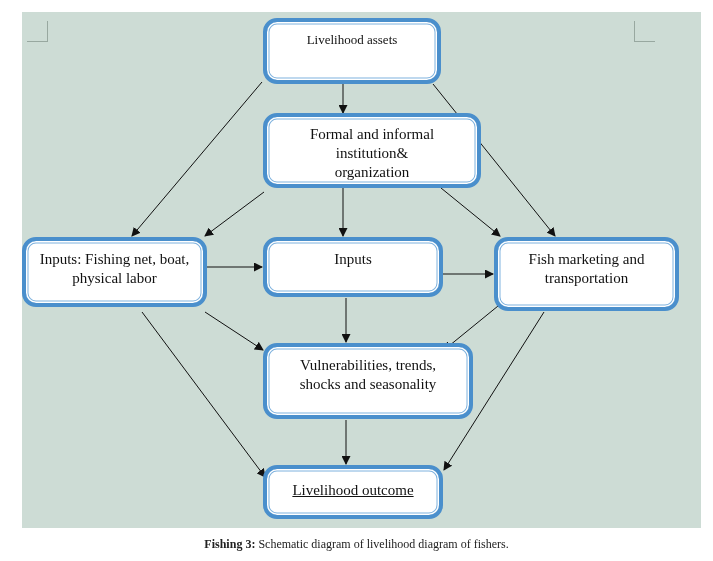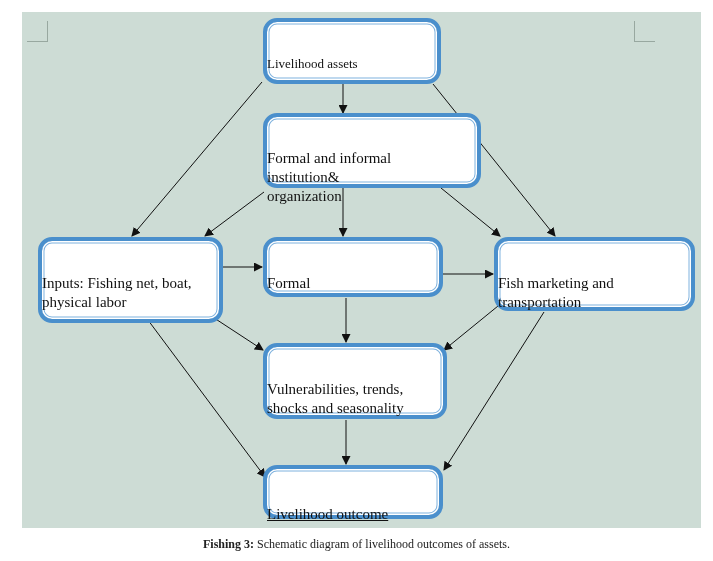--- a/index.html
+++ b/index.html
@@ -6,22 +6,22 @@
   body { width: 713px; height: 561px; position: relative; overflow: hidden;
          font-family: "Liberation Serif", "DejaVu Serif", serif; }
   #panel { position: absolute; left: 22px; top: 12px; width: 679px; height: 516px; background: #cddcd5; }
   .corner { position: absolute; width: 20px; height: 20px; }
   #corner-tl { left: 27px; top: 21px; border-right: 1px solid #98a8a0; border-bottom: 1px solid #98a8a0; }
   #corner-tr { left: 634px; top: 21px; border-left: 1px solid #98a8a0; border-bottom: 1px solid #98a8a0; }
   svg#arrows { position: absolute; left: 0; top: 0; }
   .node { position: absolute; box-sizing: border-box; background: #ffffff;
           border: 4px solid #4a8fcc; border-radius: 14px;
           box-shadow: inset 0 0 0 1.5px #ffffff, inset 0 0 0 2.5px #7fb2de; }
-  .node .label { position: absolute; left: 0; right: 0; color: #111;
-                 font-size: 15px; line-height: 19px; white-space: pre-line; margin-top: 24px; }
+  .node .label { position: absolute; left: 0; right: 0; text-align: center; color: #111;
+                 font-size: 15px; line-height: 19px; white-space: pre-line; }
   #node-assets .label { font-size: 13px; top: 8px; }
   #node-institution .label { top: 8px; }
   #node-inputs .label { top: 9px; }
   #node-fishing .label { top: 9px; }
   #node-marketing .label { top: 9px; }
   #node-vulnerabilities .label { top: 9px; }
   #node-outcome .label { top: 12px; text-decoration: underline; }
   #caption { position: absolute; left: 0; right: 0; top: 537px; text-align: center;
              font-size: 12px; color: #222; }
   #caption b { font-weight: bold; }
@@ -60,38 +60,38 @@
 <div class="node" id="node-assets" style="left:263px; top:18px; width:178px; height:66px;">
   <div class="label">Livelihood assets</div>
 </div>
 
 <div class="node" id="node-institution" style="left:263px; top:113px; width:218px; height:75px;">
   <div class="label">Formal and informal
 institution&amp;
 organization</div>
 </div>
 
-<div class="node" id="node-inputs" style="left:38px; top:237px; width:185px; height:86px;">
+<div class="node" id="node-inputs" style="left:22px; top:237px; width:185px; height:70px;">
   <div class="label">Inputs: Fishing net, boat,
 physical labor</div>
 </div>
 
 <div class="node" id="node-fishing" style="left:263px; top:237px; width:180px; height:60px;">
-  <div class="label">Formal</div>
+  <div class="label">Inputs</div>
 </div>
 
-<div class="node" id="node-marketing" style="left:494px; top:237px; width:201px; height:74px;">
+<div class="node" id="node-marketing" style="left:494px; top:237px; width:185px; height:74px;">
   <div class="label">Fish marketing and
 transportation</div>
 </div>
 
-<div class="node" id="node-vulnerabilities" style="left:263px; top:343px; width:184px; height:76px;padding-left:44px;">
+<div class="node" id="node-vulnerabilities" style="left:263px; top:343px; width:210px; height:76px;padding-left:44px;">
   <div class="label">Vulnerabilities, trends,
 shocks and seasonality</div>
 </div>
 
 <div class="node" id="node-outcome" style="left:263px; top:465px; width:180px; height:54px;">
   <div class="label">Livelihood outcome</div>
 </div>
 
 <div id="caption">
-  <b>Fishing 3:</b><span> Schematic diagram of livelihood outcomes of assets.</span>
+  <b>Fishing 3:</b><span> Schematic diagram of livelihood diagram of fishers.</span>
 </div>
 
 </body></html>

